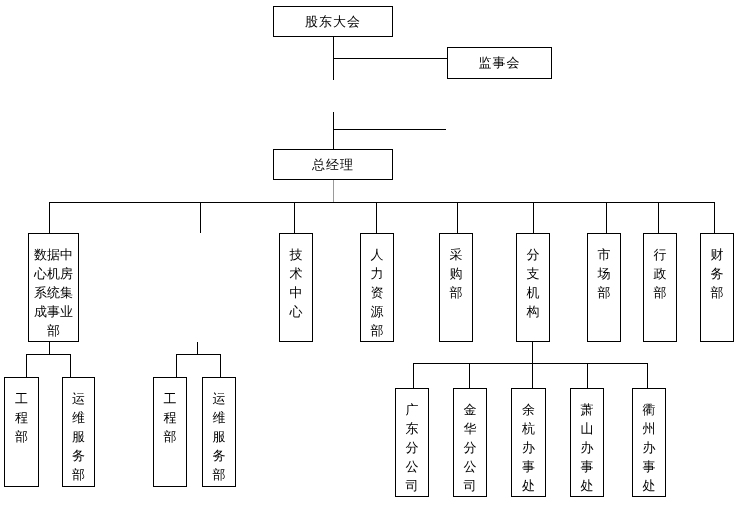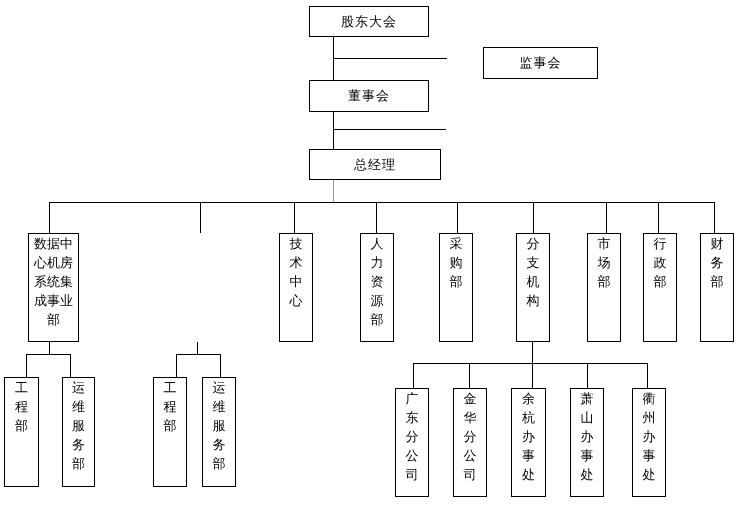--- a/index.html
+++ b/index.html
@@ -6,33 +6,33 @@
   #canvas {
     position:relative; width:739px; height:517px; background:#fff;
     font-family:"Liberation Sans","DejaVu Sans",sans-serif; color:#000;
     overflow:hidden;
   }
   .box {
     position:absolute; box-sizing:border-box;
     border:1px solid #000; background:#fff;
     font-size:13px; text-align:center;
   }
-  .hbox { display:flex; align-items:center; justify-content:center; letter-spacing:1px;margin-left:36px; }
-  .vbox { line-height:19px; }
+  .hbox { display:flex; align-items:center; justify-content:center; letter-spacing:1px; }
+  .vbox { line-height:19px; padding-top:11px; }
   .line { position:absolute; background:#000; }
   .vl { width:1px; }
   .hl { height:1px; }
   .gray { background:#9a9a9a; }
 
   
   #b-shareholders { left:273px; top:6px;  width:120px; height:31px; }
-  #b-supervisory  { left:447px; top:47px; width:115px; height:32px; }
+  #b-supervisory  { left:447px; top:47px; width:105px; height:32px; }
   #b-board        { left:273px; top:80px; width:120px; height:32px; }
   #b-secretary    { left:446px; top:112px;width:120px; height:34px; }
-  #b-gm           { left:273px; top:149px;width:132px; height:31px; }
+  #b-gm           { left:273px; top:149px;width:120px; height:31px; }
 
   
   .division { top:233px; height:109px; }
   #b-d0 { left:28px;  width:51px; }
   #b-d1 { left:177px; width:41px; }
   #b-d2 { left:279px; width:34px; }
   #b-d3 { left:360px; width:34px; }
   #b-d4 { left:439px; width:34px; }
   #b-d5 { left:516px; width:34px; }
   #b-d6 { left:587px; width:34px; }
@@ -54,21 +54,20 @@
   #b-br3 { left:570px; width:34px; }
   #b-br4 { left:632px; width:34px; }
 </style>
 </head>
 <body>
 
 <div id="canvas">
 
   <div class="box hbox" id="b-shareholders">股东大会</div>
   <div class="box hbox" id="b-supervisory">监事会</div>
-  <div class="box hbox" id="b-board">董事会</div>
   <div class="box hbox" id="b-gm">总经理</div>
 
   <div class="box vbox division" id="b-d0">数据中<br>心机房<br>系统集<br>成事业<br>部</div>
   <div class="box vbox division" id="b-d2">技<br>术<br>中<br>心</div>
   <div class="box vbox division" id="b-d3">人<br>力<br>资<br>源<br>部</div>
   <div class="box vbox division" id="b-d4">采<br>购<br>部</div>
   <div class="box vbox division" id="b-d5">分<br>支<br>机<br>构</div>
   <div class="box vbox division" id="b-d6">市<br>场<br>部</div>
   <div class="box vbox division" id="b-d7">行<br>政<br>部</div>
   <div class="box vbox division" id="b-d8">财<br>务<br>部</div>

